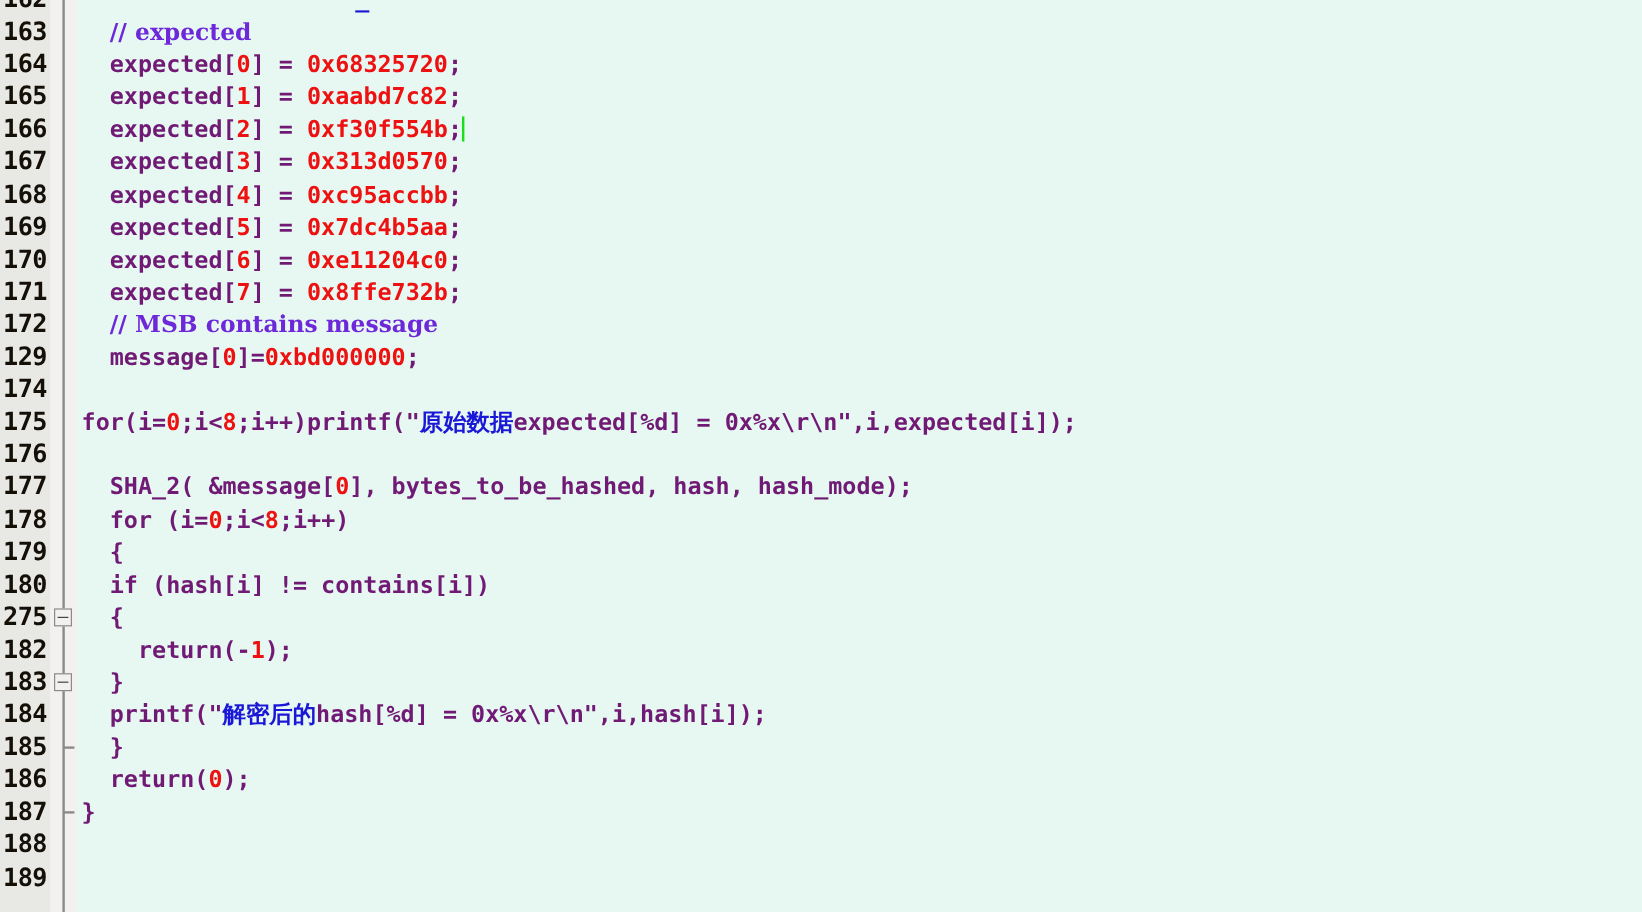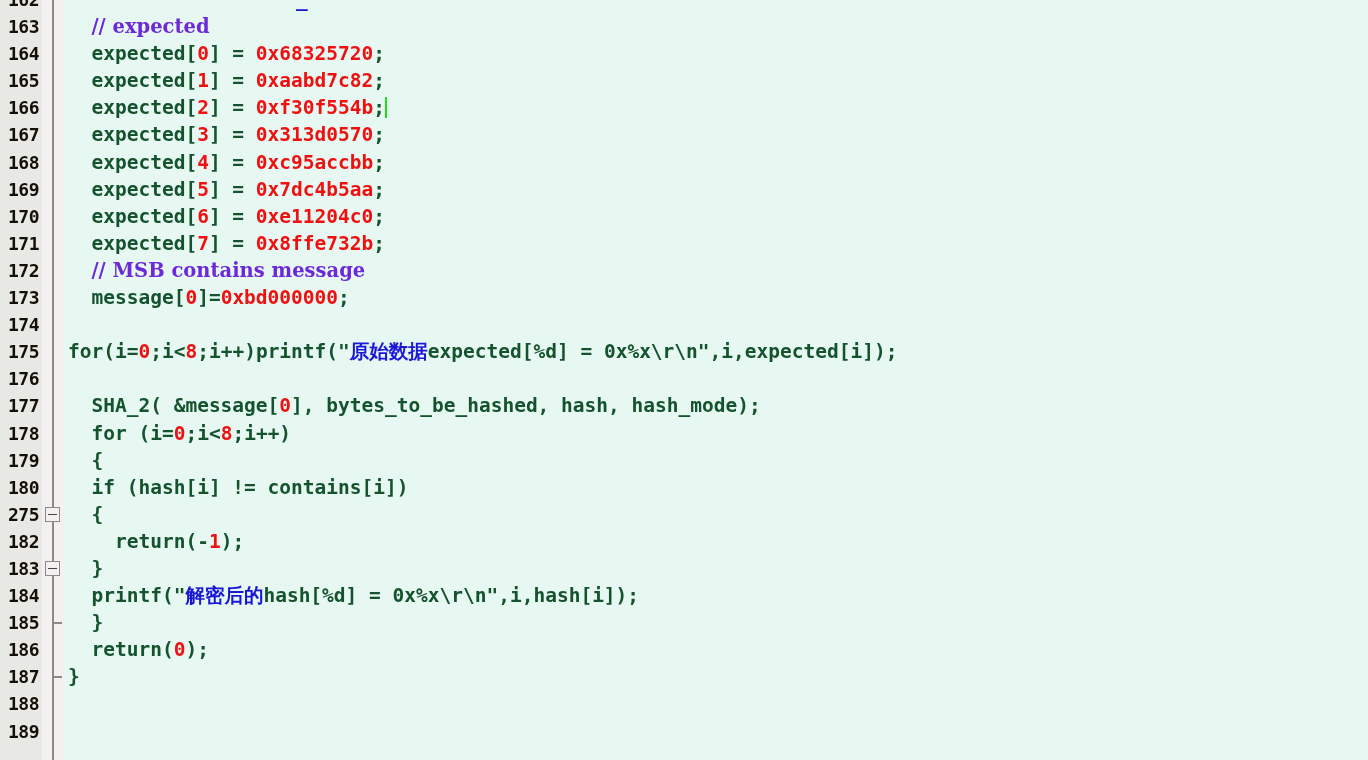--- a/index.html
+++ b/index.html
@@ -40,21 +40,21 @@
     left: 0;
     width: 42px;
   }
   .lineno {
     height: 27.1px;
     line-height: 27.1px;
     text-align: right;
     padding-right: 3px;
     box-sizing: border-box;
     font-family: "DejaVu Sans Mono", "Liberation Mono", monospace;
-    font-size: 18px;
+    font-size: 21px;
     font-weight: bold;
     color: #141008;
     letter-spacing: -0.5px;
     white-space: nowrap;
     overflow: hidden;
   }
 
   
   .foldmargin {
     position: relative;
@@ -130,21 +130,21 @@
     line-height: 27.1px;
     white-space: pre;
     font-family: "DejaVu Sans Mono", "Liberation Mono", monospace;
     font-size: 19.5px;
     font-weight: bold;
     color: #1a17d6;
     padding-left: 4px;
     letter-spacing: 0px;
     overflow: visible;
   }
-  .tok-id     { color: #14532d; }
+  .tok-id     { color: #701a75; }
   .tok-num    { color: #ee1111; }
   .tok-cmt    { color: #6d28d9; font-family: "DejaVu Serif","Liberation Serif",serif; font-weight: bold; }
   .tok-cjk    { color: #1a17d6; font-family: Liberation Serif, serif; font-weight: bold; }
 
   .caret {
     display: inline-block;
     width: 2px;
     height: 21px;
     background: #19e019;
     vertical-align: -4px;
@@ -174,21 +174,21 @@
         <div class="lineno">163</div>
         <div class="lineno">164</div>
         <div class="lineno">165</div>
         <div class="lineno">166</div>
         <div class="lineno">167</div>
         <div class="lineno">168</div>
         <div class="lineno">169</div>
         <div class="lineno">170</div>
         <div class="lineno">171</div>
         <div class="lineno">172</div>
-        <div class="lineno">173</div>
+        <div class="lineno">129</div>
         <div class="lineno">174</div>
         <div class="lineno">175</div>
         <div class="lineno">176</div>
         <div class="lineno">177</div>
         <div class="lineno">178</div>
         <div class="lineno">179</div>
         <div class="lineno">180</div>
         <div class="lineno">275</div>
         <div class="lineno">182</div>
         <div class="lineno">183</div>

